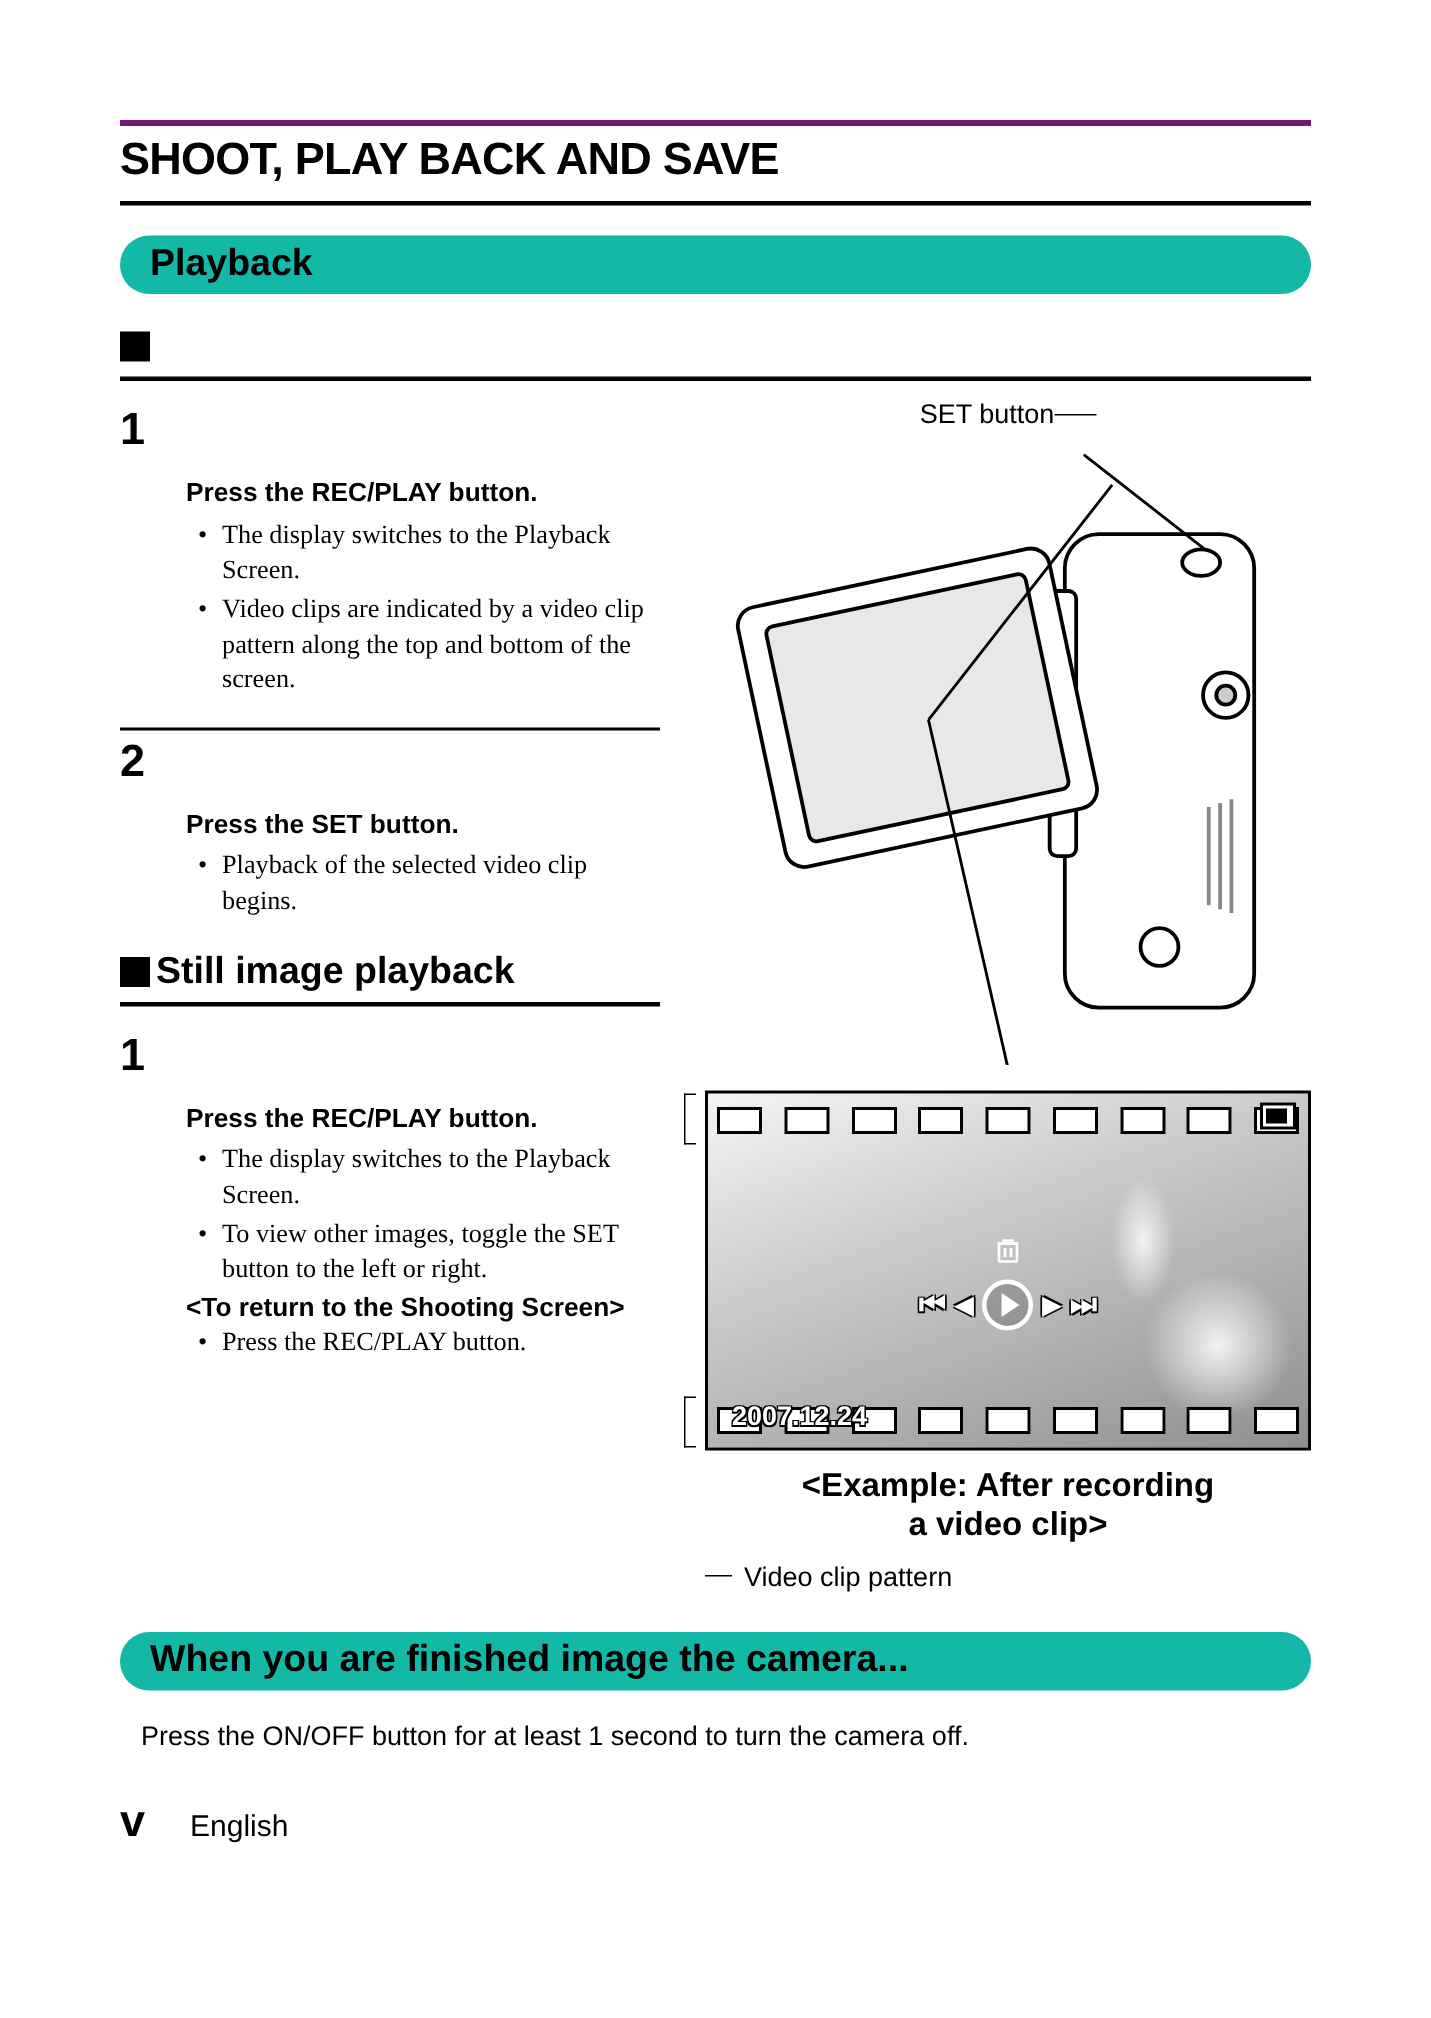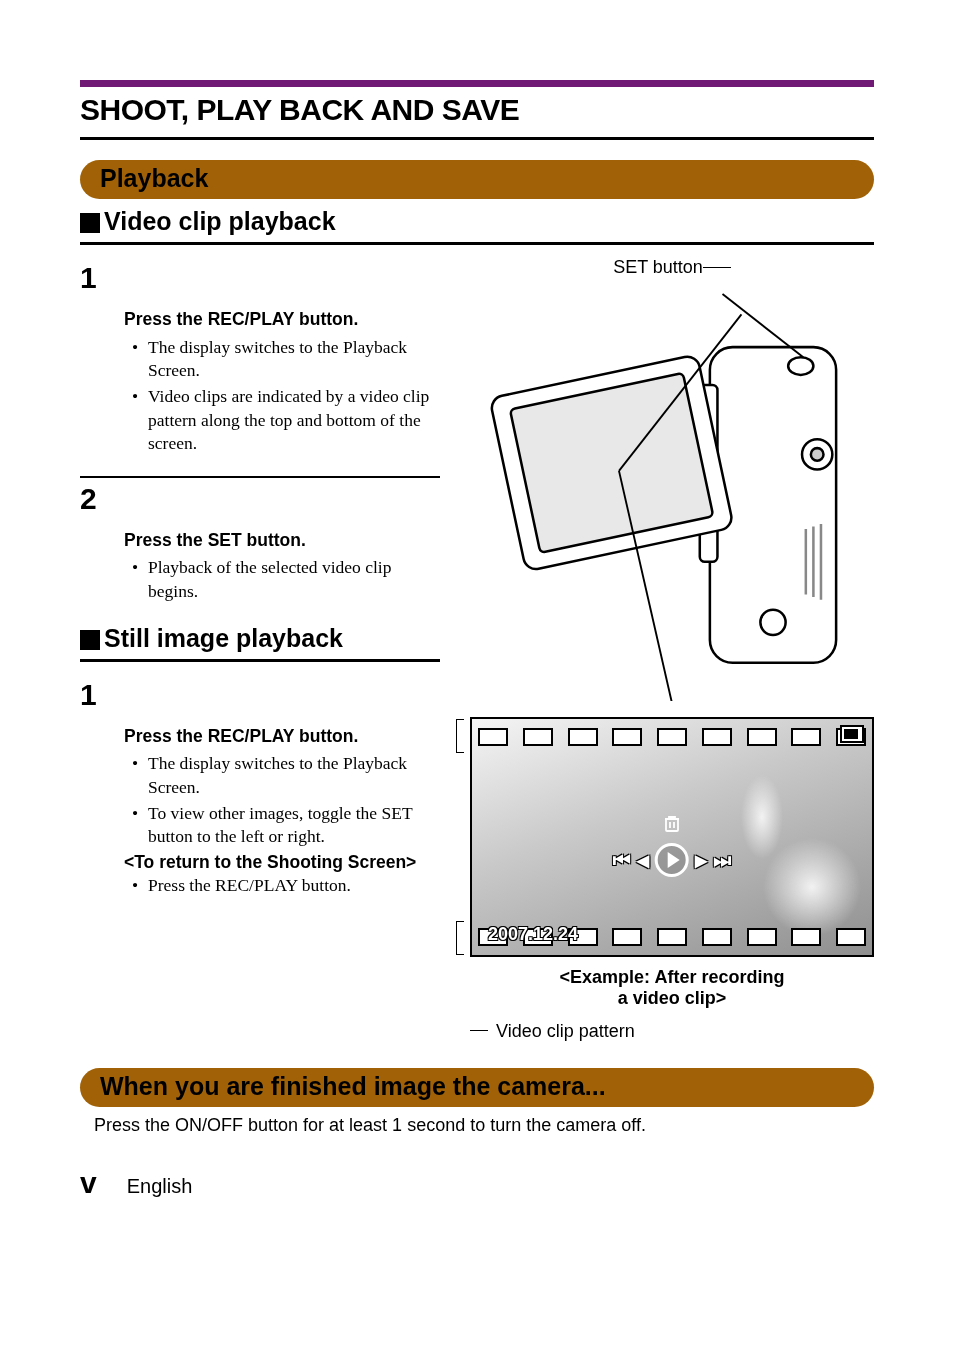--- a/index.html
+++ b/index.html
@@ -6,33 +6,33 @@
   body {
     font-family: Arial, Helvetica, sans-serif;
     background: #fff;
     color: #000;
     width: 954px;
     padding: 80px 80px 40px 80px;
   }
   .main-title {
     font-size: 30px;
     font-weight: bold;
-    border-top: 7px solid #701a75;
+    border-top: 4px solid #701a75;
     border-bottom: 3px solid #000;
     padding: 6px 0 10px 0;
     margin-bottom: 20px;
     letter-spacing: -0.5px;
   }
   .pill {
-    background: #a16207;
+    background: #14b8a6;
     border-radius: 20px;
     padding: 4px 20px 6px 20px;
     font-size: 25px;
     font-weight: bold;
-    margin-bottom: 8px;
+    margin-bottom: 20px;
   }
   .columns {
     display: flex;
     gap: 30px;
   }
   .left-col { flex: 0 0 360px; }
   .right-col { flex: 1; position: relative; }
   .sub-h2 {
     font-size: 25px;
     font-weight: bold;
@@ -155,21 +155,21 @@
   }
   .trash-icon svg { width:100%; height:100%; }
   .bracket-vert {
     position:absolute;
     border-left:1.5px solid #000;
     border-top:1.5px solid #000;
     border-bottom:1.5px solid #000;
     width:8px;
   }
   .caption {
-    font-size:18px;
+    font-size:22px;
     font-weight:bold;
     text-align:center;
     margin-top:10px;
   }
   .vcp-label {
     font-size:18px;
     margin-top:12px;
     display:flex;
     align-items:center;
   }
@@ -223,21 +223,21 @@
   }
 </style>
 </head>
 <body>
 
 <div class="main-title">SHOOT, PLAY BACK AND SAVE</div>
 
 <div class="pill">Playback</div>
 
 <div class="sub-h2">
-  <span class="blsq"></span><span>Video clip playback</span>
+  <span class="blsq"></span>
 </div>
 
 <div class="columns">
   <div class="left-col">
 
     <div class="step">
       <div class="step-num">1</div>
       <div class="step-body">
         <div class="lead">Press the REC/PLAY button.</div>
         <ul class="bullets">

